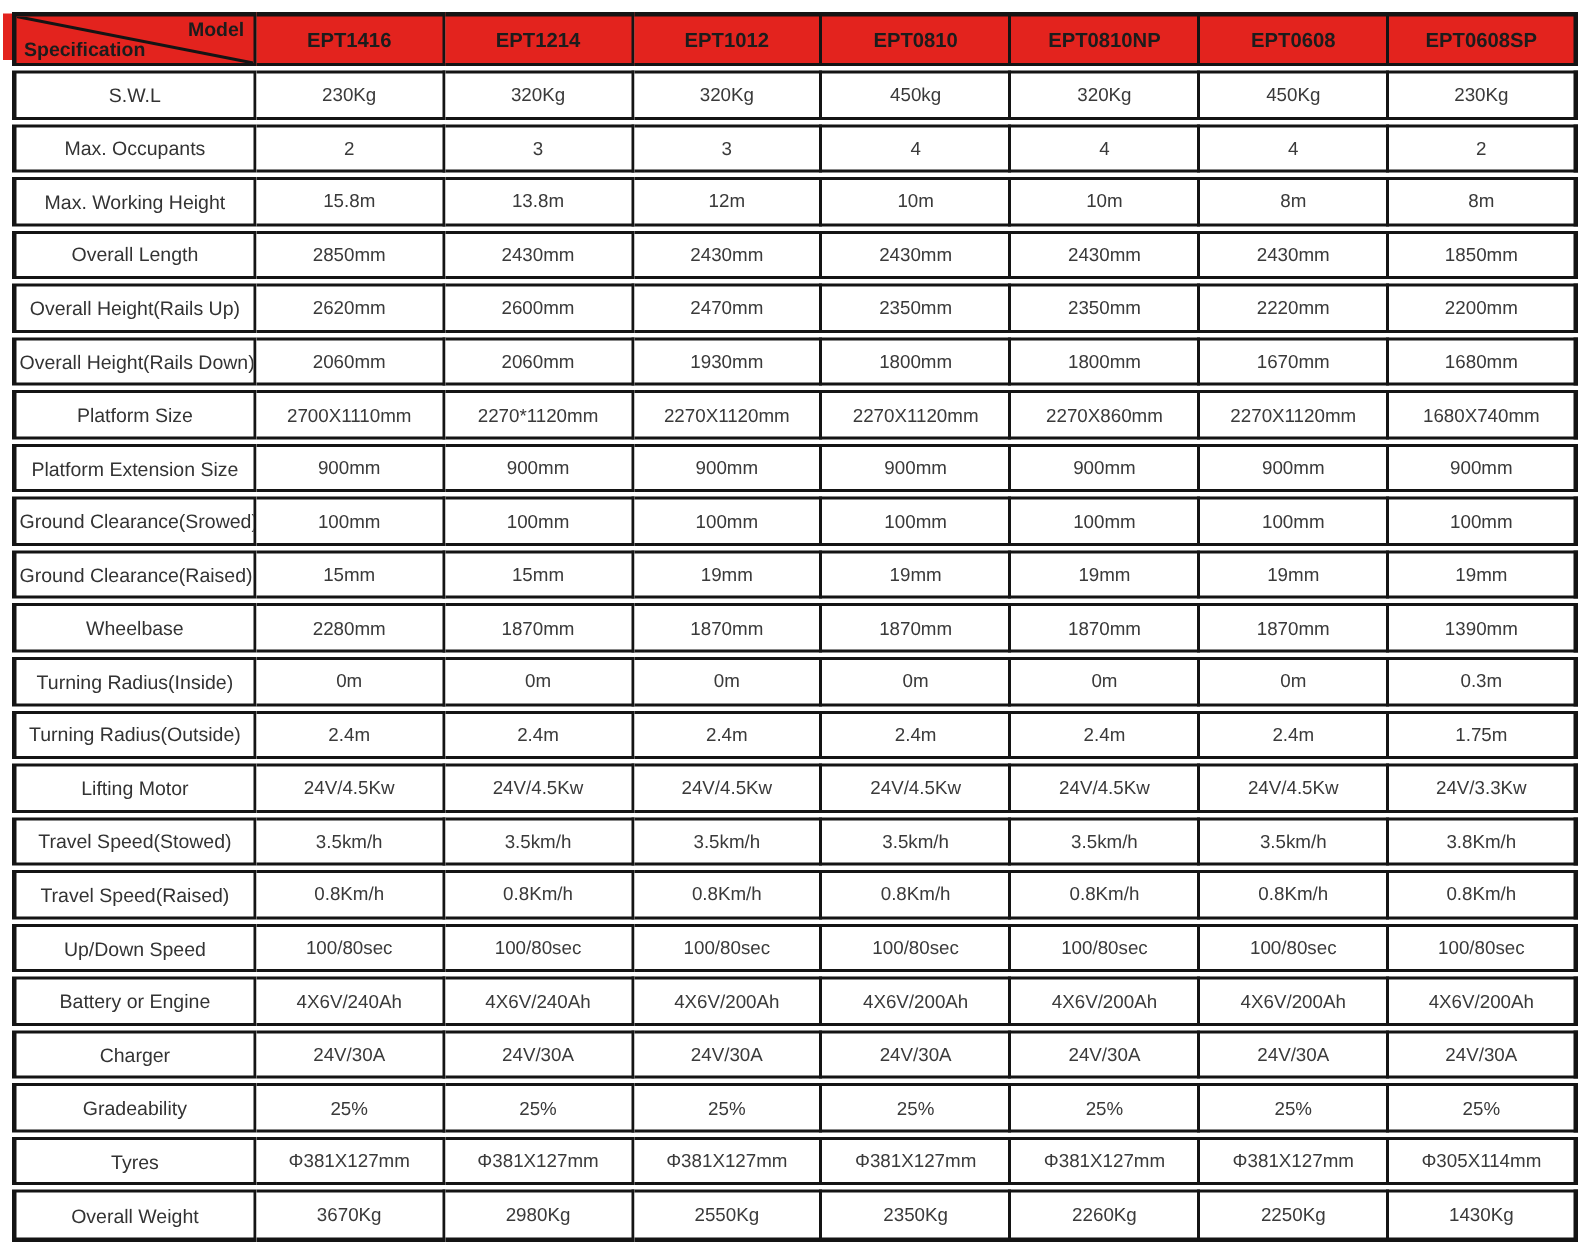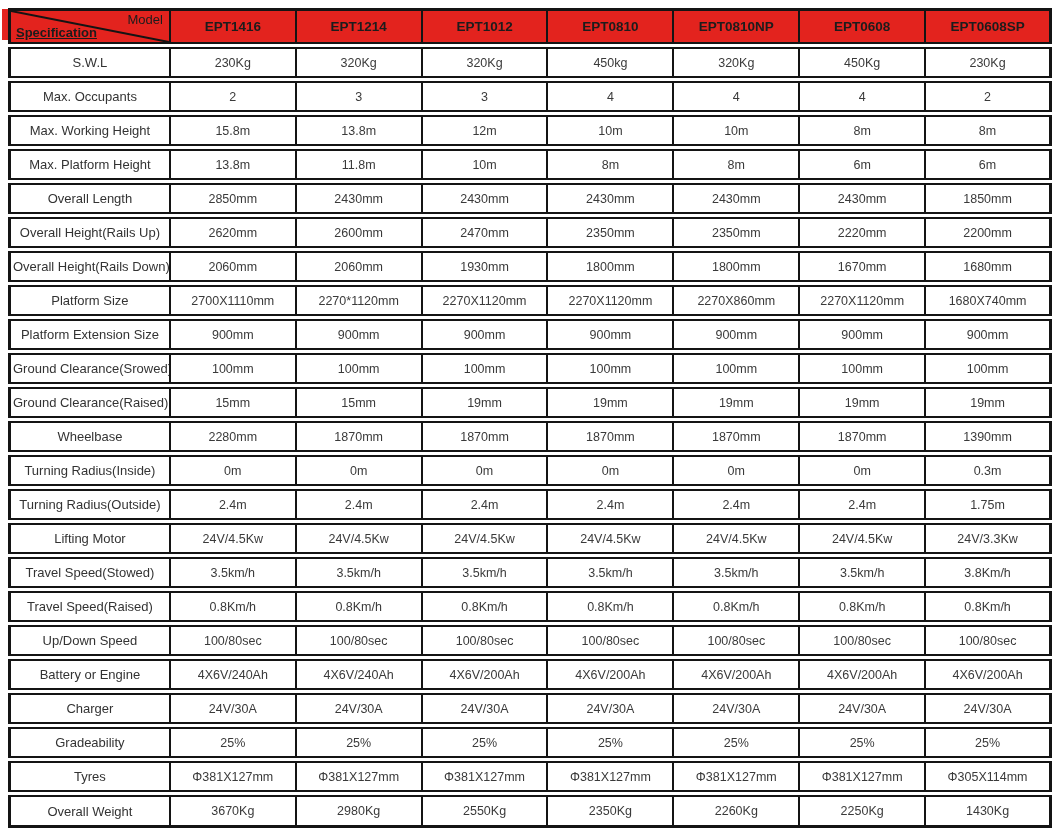--- a/index.html
+++ b/index.html
@@ -48,25 +48,25 @@
   tbody tr:last-child td{border-bottom-width:3px;}
   td.spec-label{font-size:13px;color:#333333;}
   th.corner-cell{
     position:relative;padding:0;
   }
   .corner-cell svg{
     position:absolute;left:0;top:0;width:100%;height:100%;display:block;
   }
   .corner-model{
     position:absolute;top:1px;right:6px;
-    font-size:13px;font-weight:normal;color:var(--header-text);
+    font-size:13px;font-weight:bold;color:var(--header-text);
   }
   .corner-spec{
     position:absolute;bottom:2px;left:5px;
-    font-size:13px;font-weight:bold;color:var(--header-text);text-decoration:underline;
+    font-size:13px;font-weight:bold;color:var(--header-text);
   }
 </style>
 </head>
 <body>
 
 <div class="canvas">
   <div class="red-bleed"></div>
   <table class="spec-table">
     <colgroup>
       <col style="width:15.6%">
@@ -123,30 +123,20 @@
           <td class="spec-label">Max. Working Height</td>
           <td>15.8m</td>
           <td>13.8m</td>
           <td>12m</td>
           <td>10m</td>
           <td>10m</td>
           <td>8m</td>
           <td>8m</td>
         </tr>
         <tr>
-          <td class="spec-label">Max. Platform Height</td>
-          <td>13.8m</td>
-          <td>11.8m</td>
-          <td>10m</td>
-          <td>8m</td>
-          <td>8m</td>
-          <td>6m</td>
-          <td>6m</td>
-        </tr>
-        <tr>
           <td class="spec-label">Overall Length</td>
           <td>2850mm</td>
           <td>2430mm</td>
           <td>2430mm</td>
           <td>2430mm</td>
           <td>2430mm</td>
           <td>2430mm</td>
           <td>1850mm</td>
         </tr>
         <tr>

